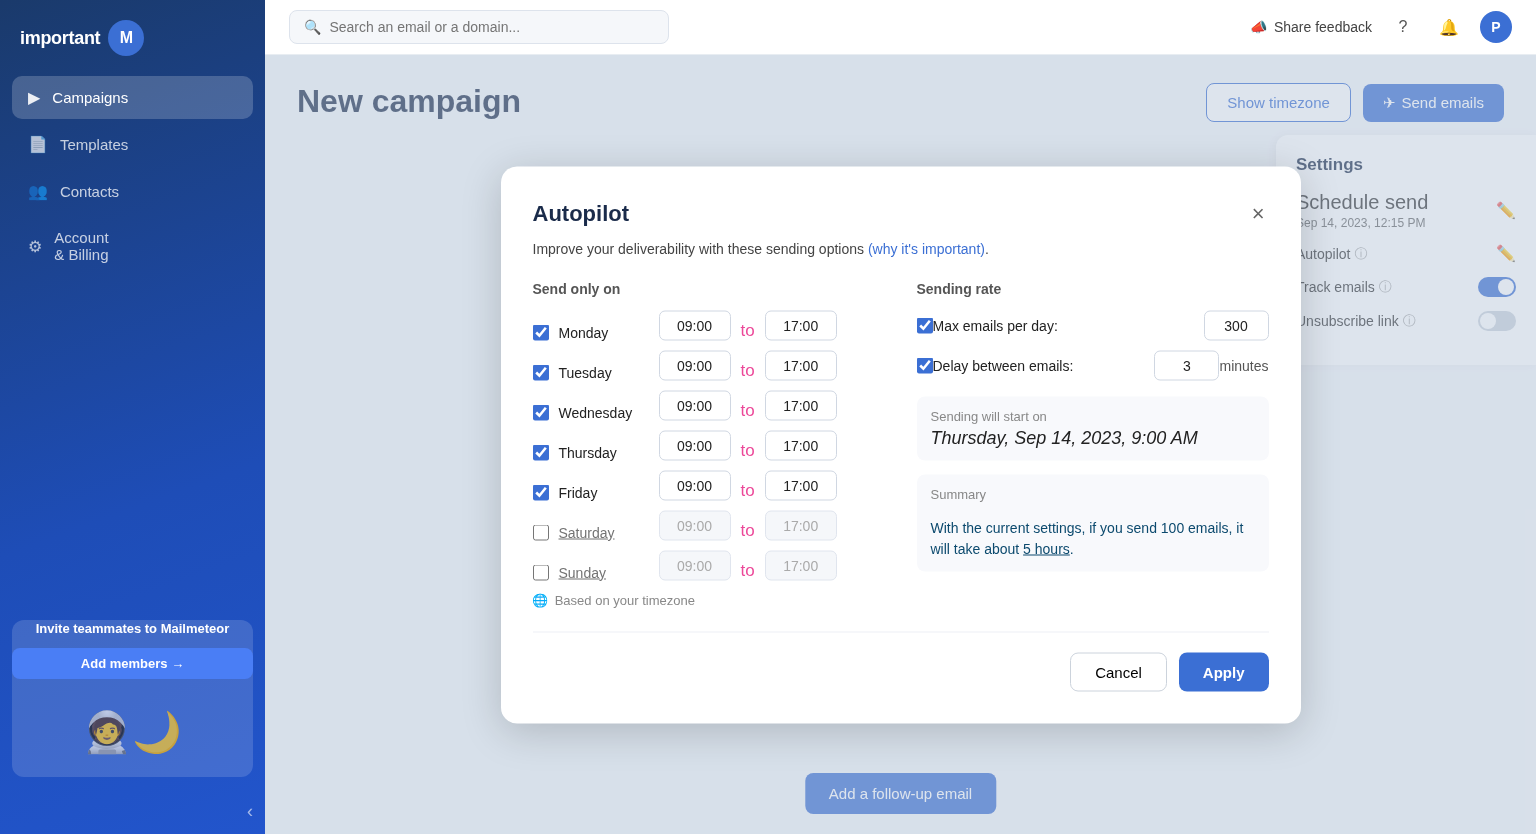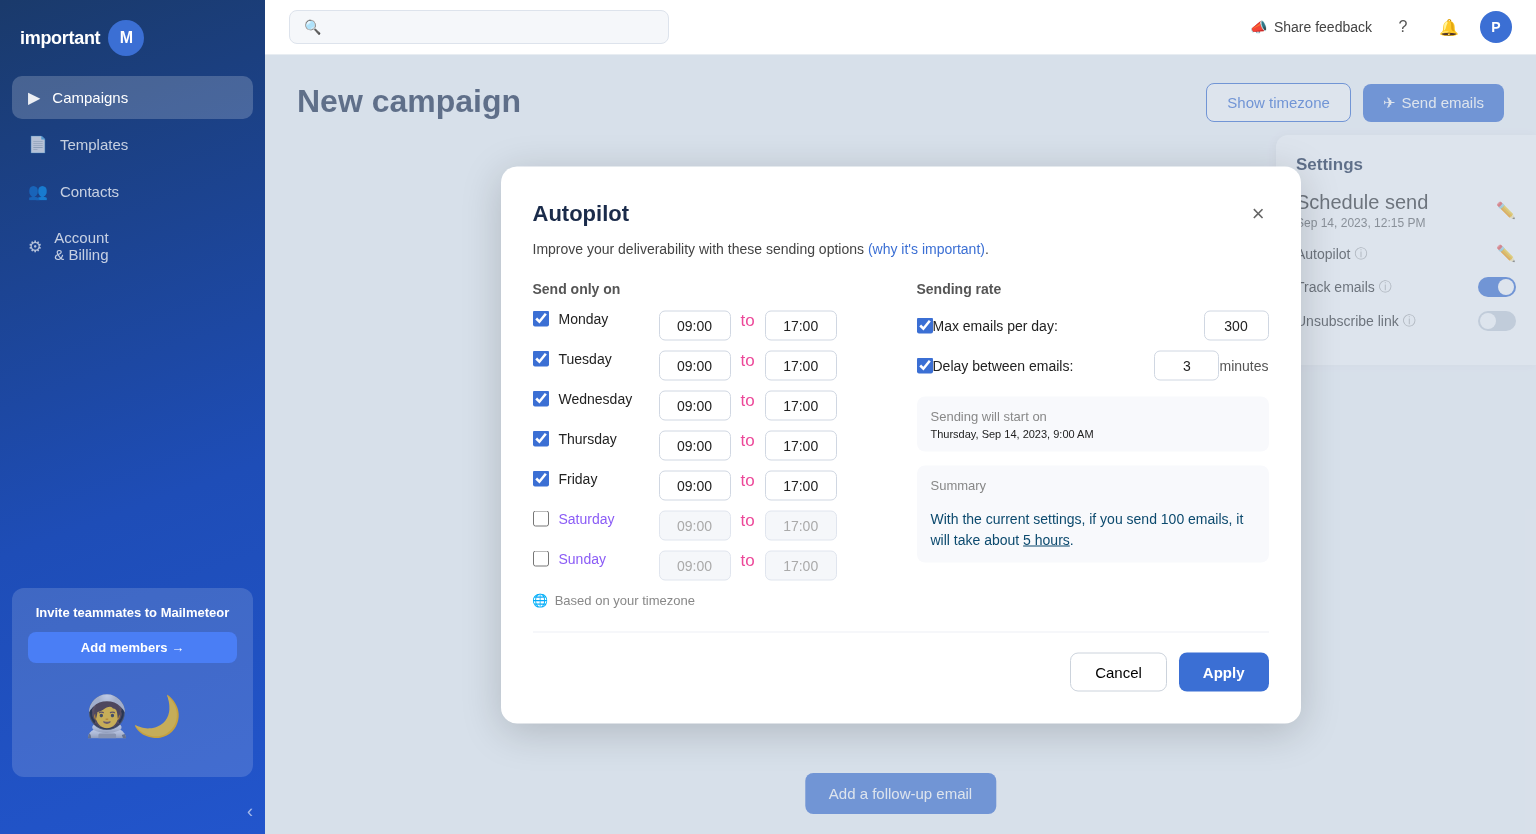--- a/index.html
+++ b/index.html
@@ -70,21 +70,20 @@
       color: rgba(255,255,255,0.75);
       font-size: 15px;
       font-weight: 500;
       cursor: pointer;
       margin-bottom: 4px;
     }
     .invite-box {
       margin: 12px;
       background: rgba(255,255,255,0.15);
       border-radius: 12px;
-      padding: 16px;
       color: white;
     }
     .invite-title {
       font-size: 13px;
       font-weight: 600;
       text-align: center;
       margin-bottom: 10px;
       line-height: 1.4;
     }
     .invite-btn {
@@ -371,36 +370,36 @@
     
     .send-only-section { }
     .section-header {
       font-size: 14px;
       font-weight: 600;
       color: #555;
       margin-bottom: 14px;
     }
     .day-row {
       display: flex;
-      align-items: flex-start;
+      align-items: flex-end;
       margin-bottom: 10px;
       gap: 10px;
     }
     .day-checkbox {
       width: 16px;
       height: 16px;
       accent-color: #3b6fd4;
       cursor: pointer;
     }
     .day-label {
       font-size: 14px;
       color: #222;
       width: 90px;
     }
-    .day-label.disabled { color: #8b5cf6; }
+    .day-label.disabled { color: #737373; text-decoration: underline; }
     .time-input {
       width: 72px;
       border: 1.5px solid #d0d7e2;
       border-radius: 6px;
       padding: 6px 8px;
       font-size: 14px;
       color: #222;
       text-align: center;
     }
     .time-input.disabled {
@@ -459,23 +458,24 @@
       border-radius: 8px;
       padding: 12px 14px;
       margin-bottom: 14px;
     }
     .sending-start-title {
       font-size: 13px;
       color: #888;
       margin-bottom: 4px;
     }
     .sending-start-value {
-      font-size: 11px;
+      font-size: 18px;
       color: #222;
       font-weight: 500;
+      font-style: italic;
     }
     .summary-section {
       background: #f8f9fc;
       border-radius: 8px;
       padding: 12px 14px;
     }
     .summary-title {
       font-size: 13px;
       color: #888;
       margin-bottom: 16px;
@@ -578,20 +578,21 @@
   <div class="sidebar-collapse">
     <span>‹</span>
   </div>
 </div>
 
 <div class="main">
 
   <div class="topbar">
     <div class="search-box">
       <span style="color:#aaa;font-size:14px;">🔍</span>
+      <input class="search-input" placeholder="Search an email or a domain..." style="">
     </div>
     <div class="topbar-actions">
       <div class="share-feedback">
         <span>📣</span>
         <span>Share feedback</span>
       </div>
       <div class="topbar-icon">?</div>
       <div class="topbar-icon">🔔</div>
       <div class="avatar">P</div>
     </div>

